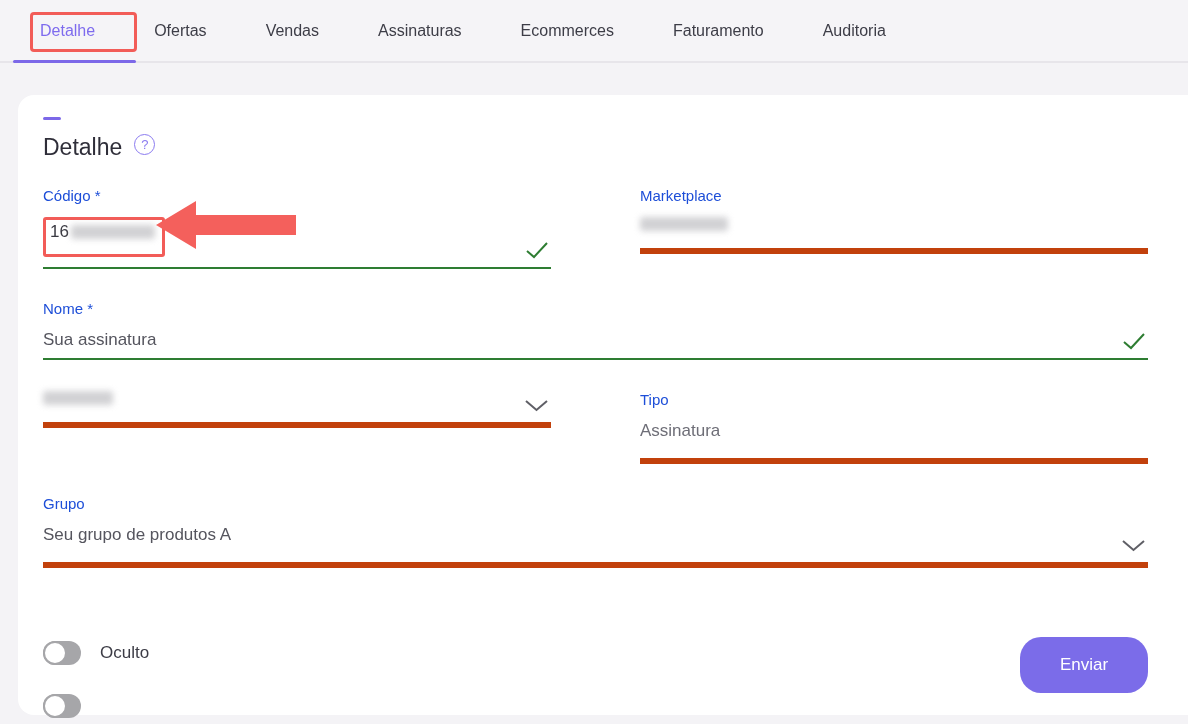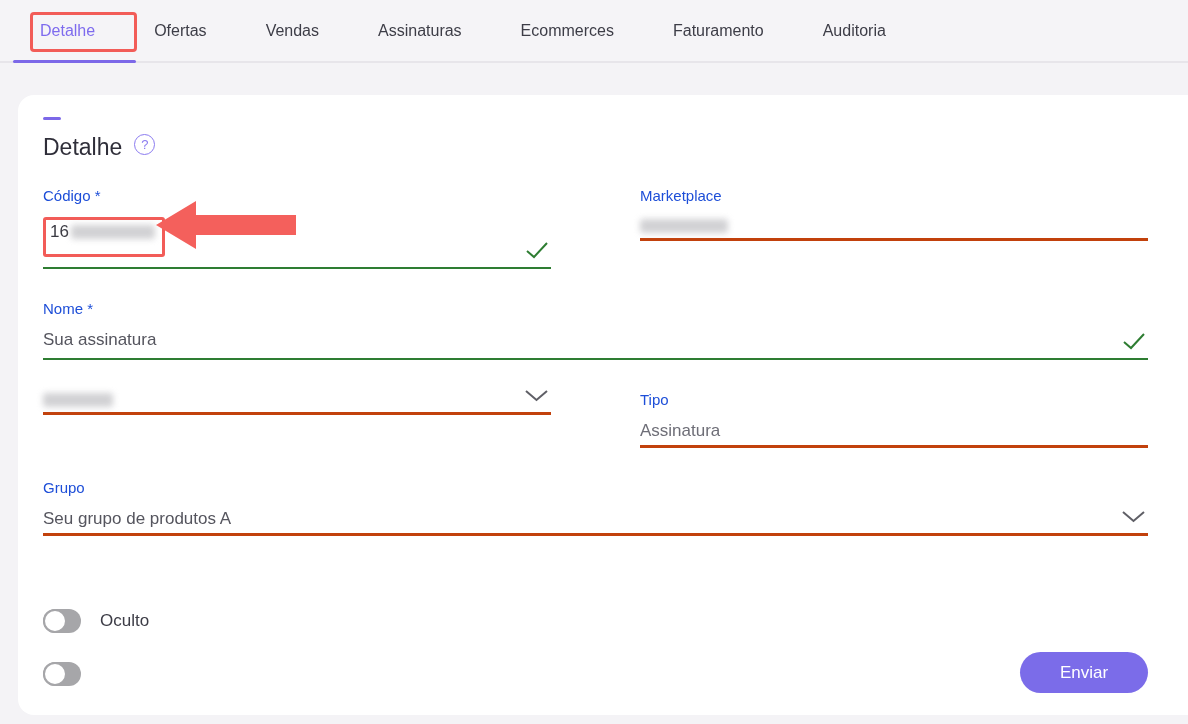--- a/index.html
+++ b/index.html
@@ -88,22 +88,22 @@
   .field.full { grid-column: 1 / -1; }
   .field-label {
     font-size: 15px;
     color: #1d4ed8;
     margin-bottom: 13px;
   }
   .field-value-row {
     display: flex;
     align-items: center;
     min-height: 24px;
-    padding-bottom: 4px;
-    border-bottom: 3px solid #c2410c;
+    padding-bottom: 17px;
+    border-bottom: 6px solid #c2410c;
     font-size: 17px;
     color: #55555e;
     position: relative;
   }
   .field-value-row.valid { border-bottom: 2px solid #2e7d32; padding-bottom: 8px; }
   .check-icon { position: absolute; right: 2px; bottom: 8px; }
   .chevron-icon { position: absolute; right: 2px; bottom: 10px; cursor: pointer; }
 
   .redact {
     display: inline-block;
@@ -156,21 +156,21 @@
     border-radius: 50%;
   }
   .toggle-label { font-size: 17px; color: #3c3c46; }
 
   
   .footer {
     position: absolute;
     right: 40px; bottom: 22px;
   }
   .submit-btn {
-    min-width: 128px; height: 41px;
+    min-width: 128px; height: 56px;
     background: #7b6ce9;
     border: none;
     border-radius: 21px;
     color: #ffffff;
     font-size: 17px;
     font-family: "Liberation Sans", sans-serif;
     cursor: pointer;
     padding: 0 30px;
   }
 </style>

